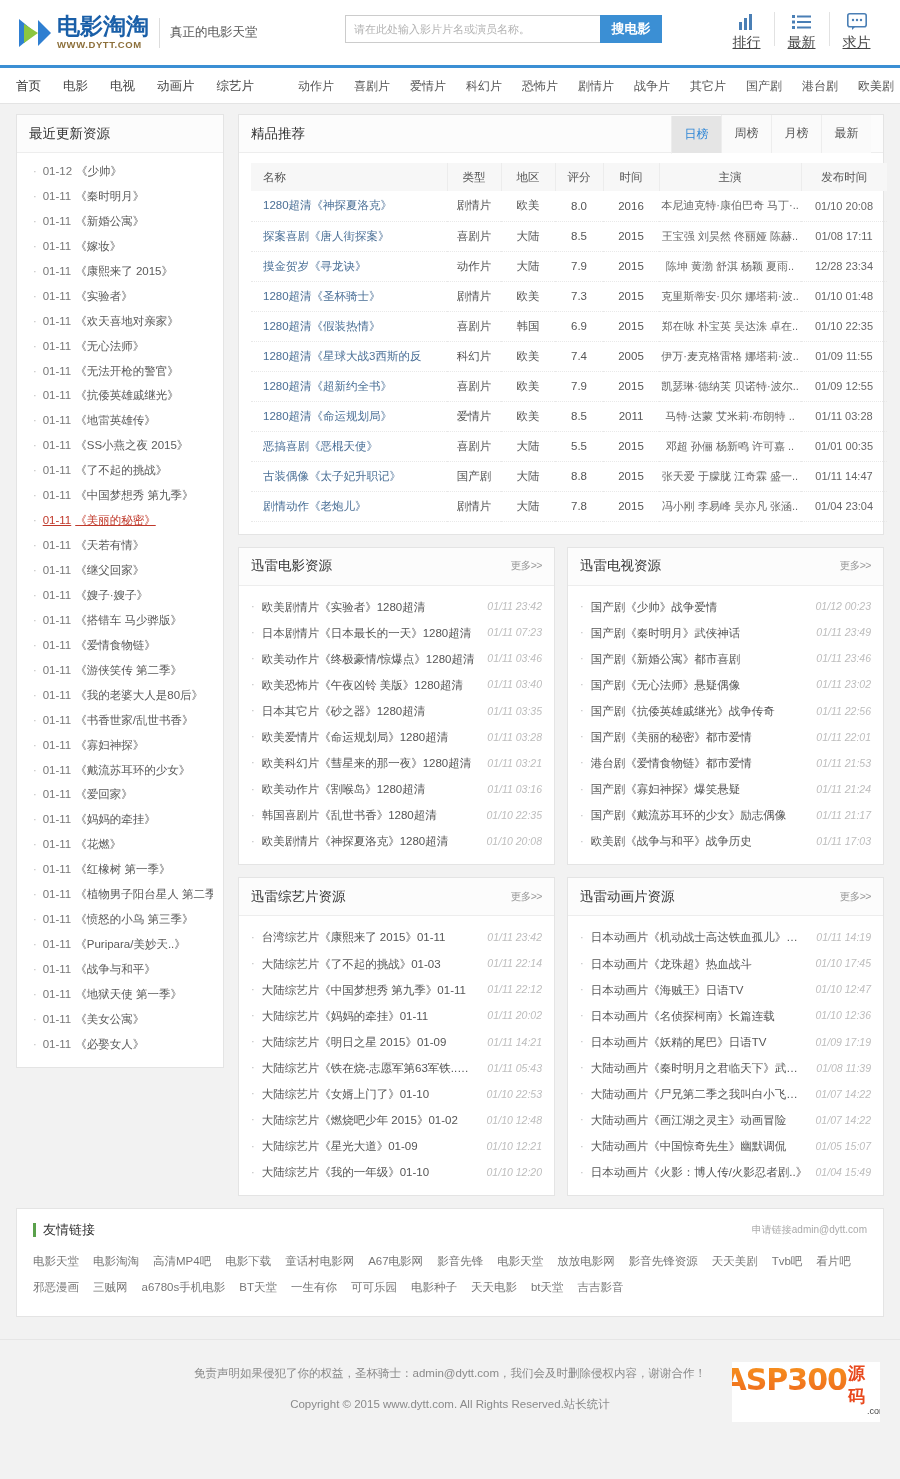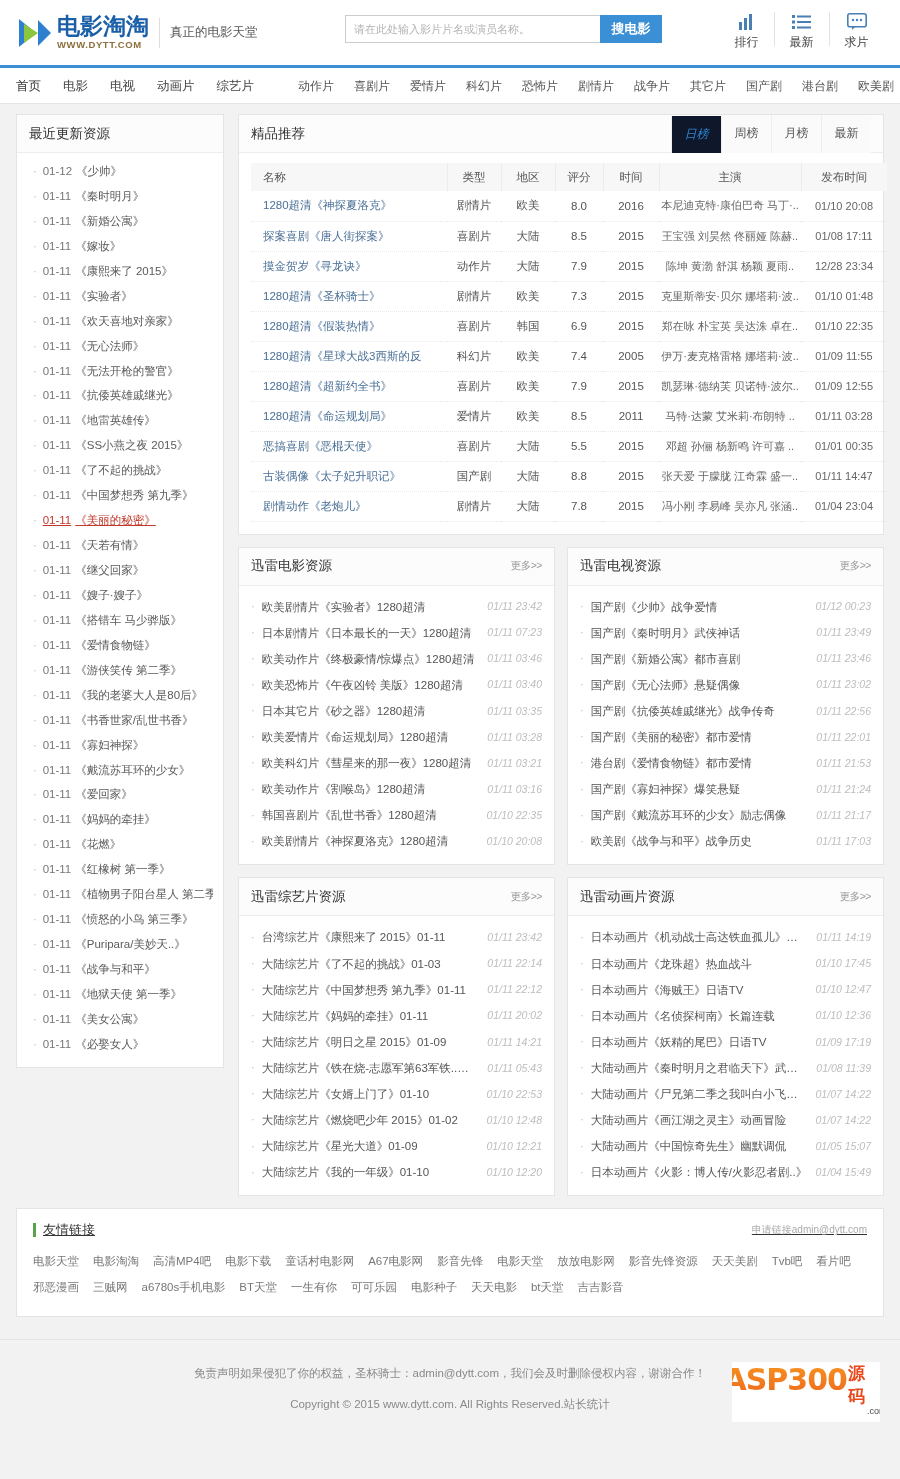--- a/index.html
+++ b/index.html
@@ -79,21 +79,21 @@
     width:55px;
     display:flex; flex-direction:column;
     align-items:center; cursor:pointer;
     position:relative;
   }
   .tool + .tool::before {
     content:""; position:absolute; left:0; top:4px;
     width:1px; height:34px; background:#e2e2e2;
   }
   .tool-icon { height:22px; display:flex; align-items:flex-end; justify-content:center; }
-  .tool-label { font-size:12px; color:#444; margin-top:4px; }
+  .tool-label { font-size:14px; color:#444; margin-top:4px;text-decoration:underline; }
 
   
   .nav {
     background:#fff;
     height:36px;
     border-bottom:1px solid #e4e4e4;
   }
   .nav-inner {
     width:900px; margin:0 auto;
     height:36px;
@@ -148,21 +148,21 @@
   
   .tabs { margin-left:auto; display:flex; align-items:stretch; height:38px; }
   .tab {
     min-width:50px; padding:0 12px;
     display:flex; align-items:center; justify-content:center;
     font-size:12px; color:#555;
     cursor:pointer;
     border-left:1px solid #ededed;
     background:#fafafa;
   }
-  .tab.active { color:#2e86d6; background:#0f172a; border-bottom:1px solid #fff; position:relative; top:1px;font-style:italic; }
+  .tab.active { color:#2e86d6; background:#e5e5e5; border-bottom:1px solid #fff; position:relative; top:1px; }
 
   
   .tbl-wrap { padding:10px 12px 12px; }
   table.movies { width:100%; border-collapse:collapse; table-layout:fixed; }
   table.movies th {
     background:#f7f7f7;
     font-weight:normal;
     font-size:11.5px;
     color:#555;
     height:28px;
@@ -205,21 +205,21 @@
     flex:1; min-width:0;
   }
   .res-item .time { color:#bdbdbd; font-size:10.5px; margin-left:8px; flex:none;font-style:italic; }
 
   
   .flinks {
     width:900px; margin:0 auto;
     background:#fff; border:1px solid #e4e4e4;
     padding:12px 16px 16px;
   }
-  .flinks-head { display:flex; align-items:center; margin-bottom:10px;text-decoration:underline; }
+  .flinks-head { display:flex; align-items:center; margin-bottom:10px; }
   .flinks-bar { width:3px; height:14px; background:#5aa14c; margin-right:7px; }
   .flinks-title { font-size:13px; color:#333; }
   .flinks-apply { margin-left:auto; font-size:10px; color:#aaa; }
   .flinks-body { line-height:2.1; }
   .flink {
     font-size:11.5px; color:#777;
     margin-right:14px; cursor:pointer;
     display:inline-block;
   }
 

